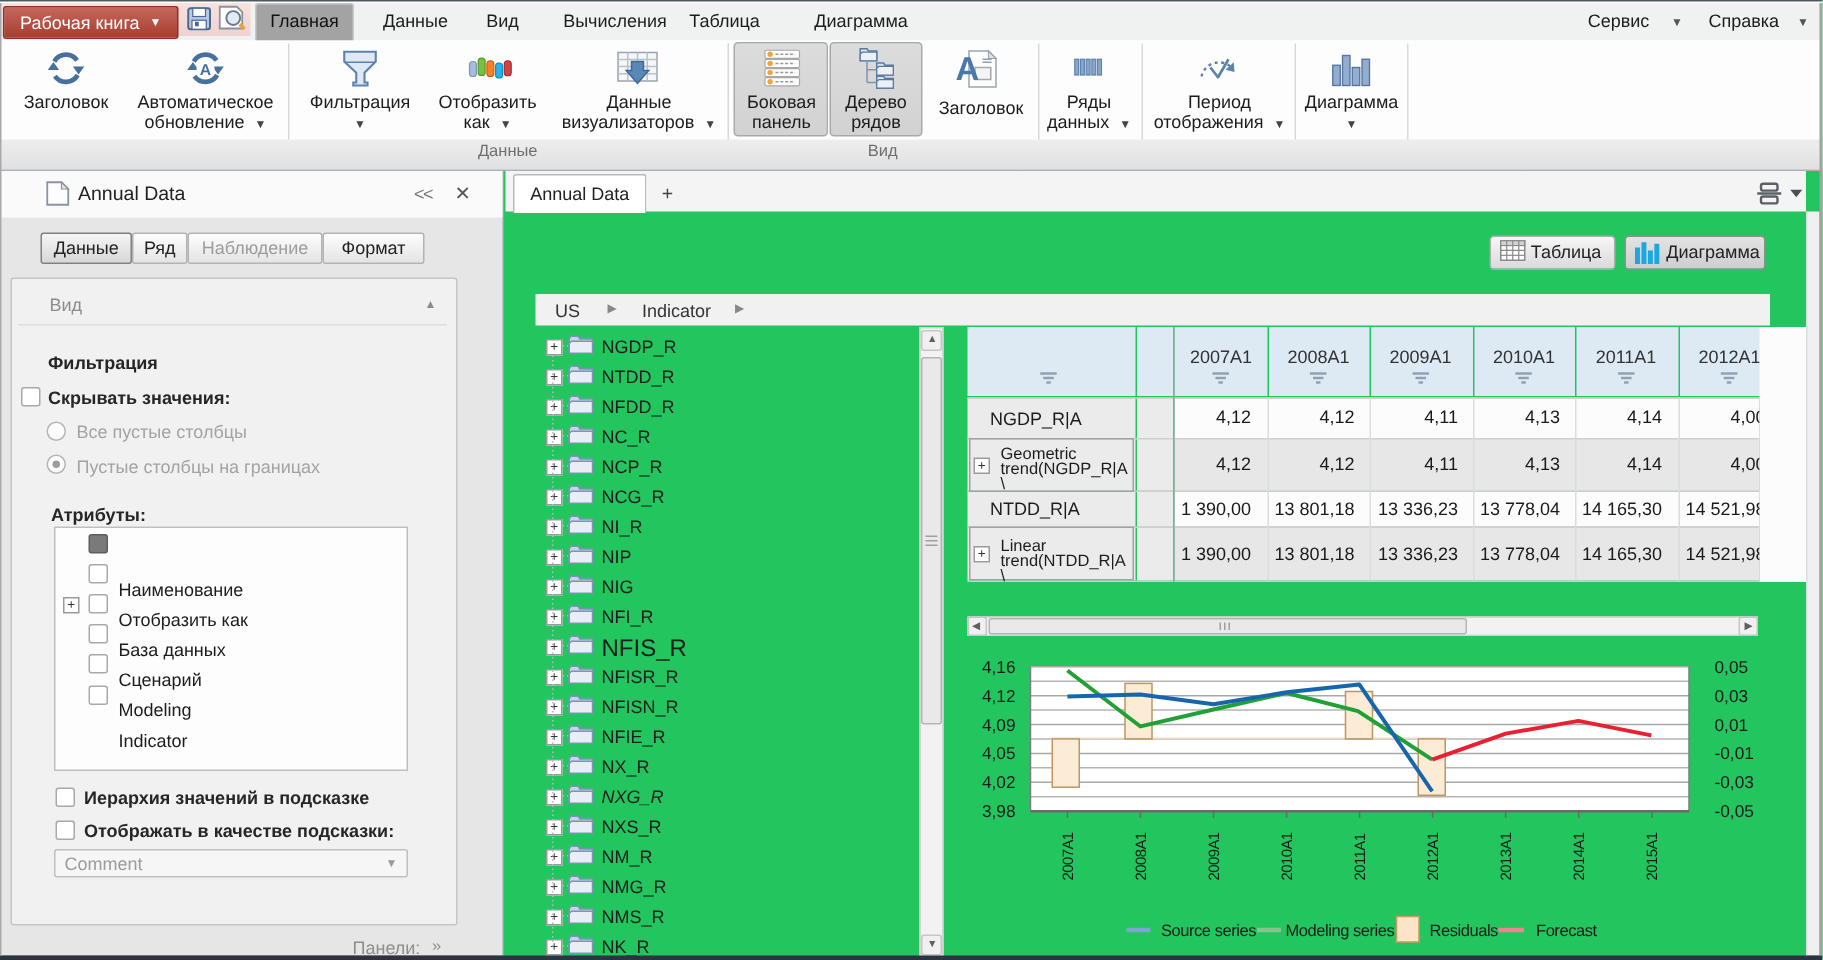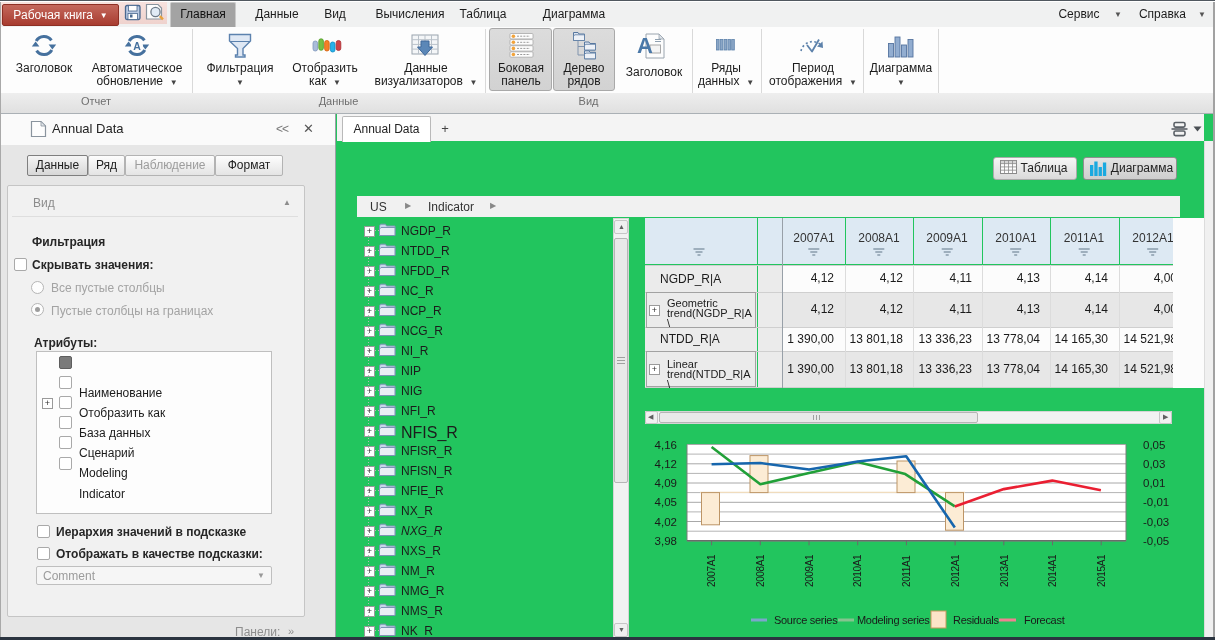--- a/index.html
+++ b/index.html
@@ -73,21 +73,20 @@
 <div class="abs rlbl" style="left:283px;top:61px;width:84px;">Отобразить как&nbsp; <span style="font-size:8px;color:#444;">▼</span></div>
 <div class="abs rlbl" style="left:370px;top:61px;width:112px;">Данные визуализаторов&nbsp; <span style="font-size:8px;color:#444;">▼</span></div>
 <div class="abs rlbl" style="left:492px;top:61px;width:58px;">Боковая панель</div>
 <div class="abs rlbl" style="left:555px;top:61px;width:58px;">Дерево рядов</div>
 <div class="abs rlbl" style="left:614px;top:65px;width:80px;">Заголовок</div>
 <div class="abs rlbl" style="left:695px;top:61px;width:62px;">Ряды данных&nbsp; <span style="font-size:8px;color:#444;">▼</span></div>
 <div class="abs rlbl" style="left:766px;top:61px;width:94px;">Период отображения&nbsp; <span style="font-size:8px;color:#444;">▼</span></div>
 <div class="abs rlbl" style="left:863px;top:61px;width:76px;">Диаграмма<br><span style="font-size:8px;color:#444;">▼</span></div>
 
 <div class="abs" id="band"></div>
-<div class="abs bandlbl" style="left:0px;width:192px;">Отчет</div>
 <div class="abs bandlbl" style="left:192px;width:293px;">Данные</div>
 <div class="abs bandlbl" style="left:485px;width:207px;">Вид</div>
 
 <div class="abs" id="work">
 
   <div class="abs" id="panel">
     <div class="abs" id="phead"></div>
     <div class="abs" style="left:52px;top:7px;font-size:13px;color:#222;">Annual Data</div>
     <div class="abs" style="left:276px;top:8px;font-size:12px;color:#777;letter-spacing:-1px;">&lt;&lt;</div>
     <div class="abs" style="left:303px;top:7px;font-size:13px;color:#555;">✕</div>

